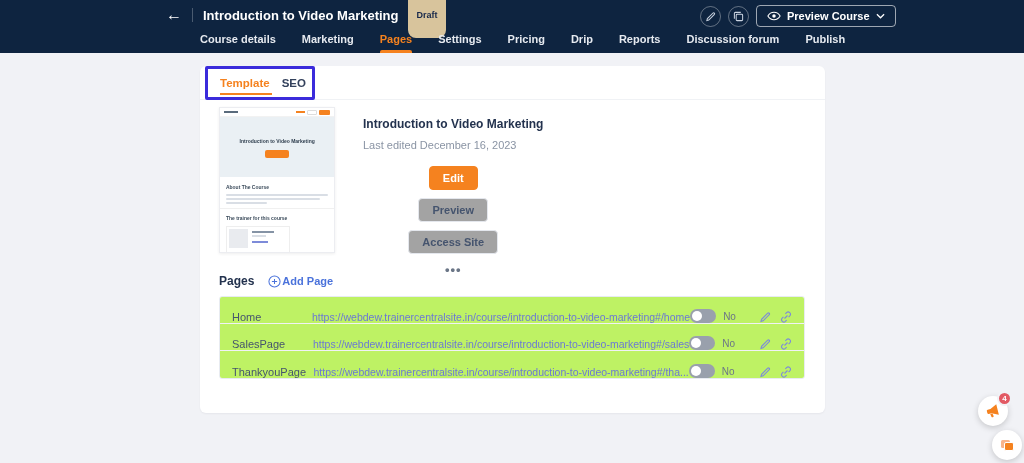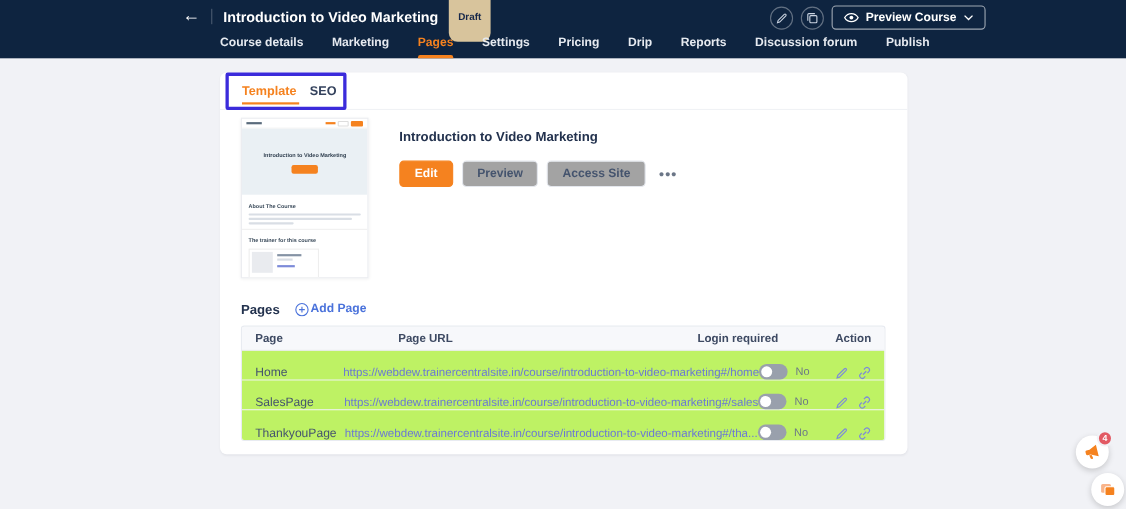--- a/index.html
+++ b/index.html
@@ -46,21 +46,21 @@
   .t-trainer { border-top:1px solid #F0F0F0; padding:4px 6px 0; }
   .t-card { margin-top:3px; width:64px; height:27px; border:1px solid #EEE; display:flex; padding:2px; gap:4px; background:#fff; }
   .t-avatar { width:19px; height:19px; background:#E9EBEF; }
   .t-name { width:22px; height:2px; background:#8593A5; margin-top:2px; }
   .t-sub { width:14px; height:2px; background:#D9DEE5; margin-top:2px; }
   .t-more { width:16px; height:2px; background:#7D8BD9; margin-top:4px; }
 
   .info { padding-top:10px; }
   .info-title { font-size:12px; font-weight:bold; color:#23324E; }
   .info-edited { font-size:11px; color:#8A94A4; margin-top:8px; }
-  .btn-row { margin-top:15px; display:flex; gap:8px; align-items:center; }
+  .btn-row { margin-top:15px; display:flex; gap:8px; align-items:center;flex-direction:column; }
   .btn { font-size:11px; font-weight:bold; border-radius:4px; padding:5px 13px; cursor:pointer; font-family:inherit; }
   .btn-orange { background:#F5821F; color:#fff; border:1px solid #F5821F; }
   .btn-light { background:#a3a3a3; color:#45546E; border:1px solid #E4E7ED; }
   .btn-more { color:#6B7687; font-size:13px; letter-spacing:1px; background:none; border:none; font-weight:bold; cursor:pointer; padding:0 4px; }
 
   
   .pages-head { position:absolute; top:208px; left:19px; display:flex; align-items:center; gap:14px; }
   .pages-title { font-size:12px; font-weight:bold; color:#23324E; }
   .add-page { display:flex; align-items:center; gap:1px; color:#4A72DB; font-size:11px; font-weight:bold; cursor:pointer; }
 
@@ -163,20 +163,21 @@
             <div class="t-name"></div>
             <div class="t-sub"></div>
             <div class="t-more"></div>
           </div>
         </div>
       </div>
     </div>
 
     <div class="info">
       <div class="info-title">Introduction to Video Marketing</div>
+      <div class="info-edited">Last edited December 16, 2023</div>
       <div class="btn-row">
         <button class="btn btn-orange">Edit</button>
         <button class="btn btn-light">Preview</button>
         <button class="btn btn-light">Access Site</button>
         <button class="btn-more">•••</button>
       </div>
     </div>
   </div>
 
   <div class="pages-head">
@@ -184,26 +185,20 @@
     <span class="add-page">
       <svg width="13" height="13" viewBox="0 0 14 14" fill="none" stroke="#4A72DB" stroke-width="1.1">
           <circle cx="7" cy="7" r="6"></circle>
           <path d="M7 4.2 V9.8 M4.2 7 H9.8"></path>
         </svg>
       <span>Add Page</span>
     </span>
   </div>
 
   <div class="table">
-    <div class="thead">
-      <span class="c1">Page</span>
-      <span class="c2">Page URL</span>
-      <span class="c3">Login required</span>
-      <span class="c4">Action</span>
-    </div>
 
     <div class="trow">
       <span class="c1">Home</span>
       <span class="c2"><span class="url">https://webdew.trainercentralsite.in/course/introduction-to-video-marketing#/home</span></span>
       <span class="c3">
         <span class="toggle"></span>
         <span class="no-label">No</span>
       </span>
       <span class="c4">
         <span class="action-icon">

